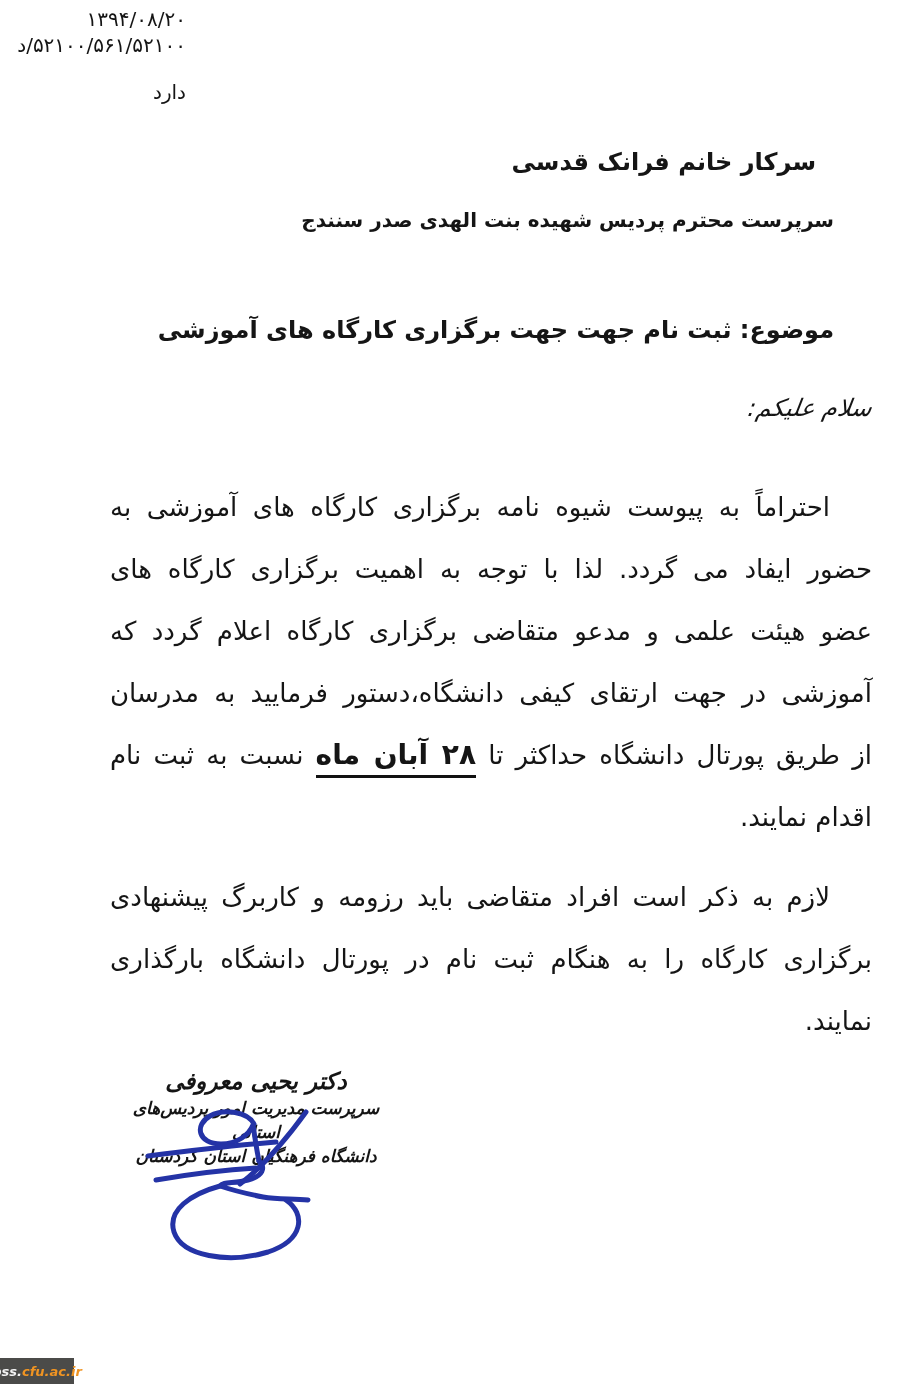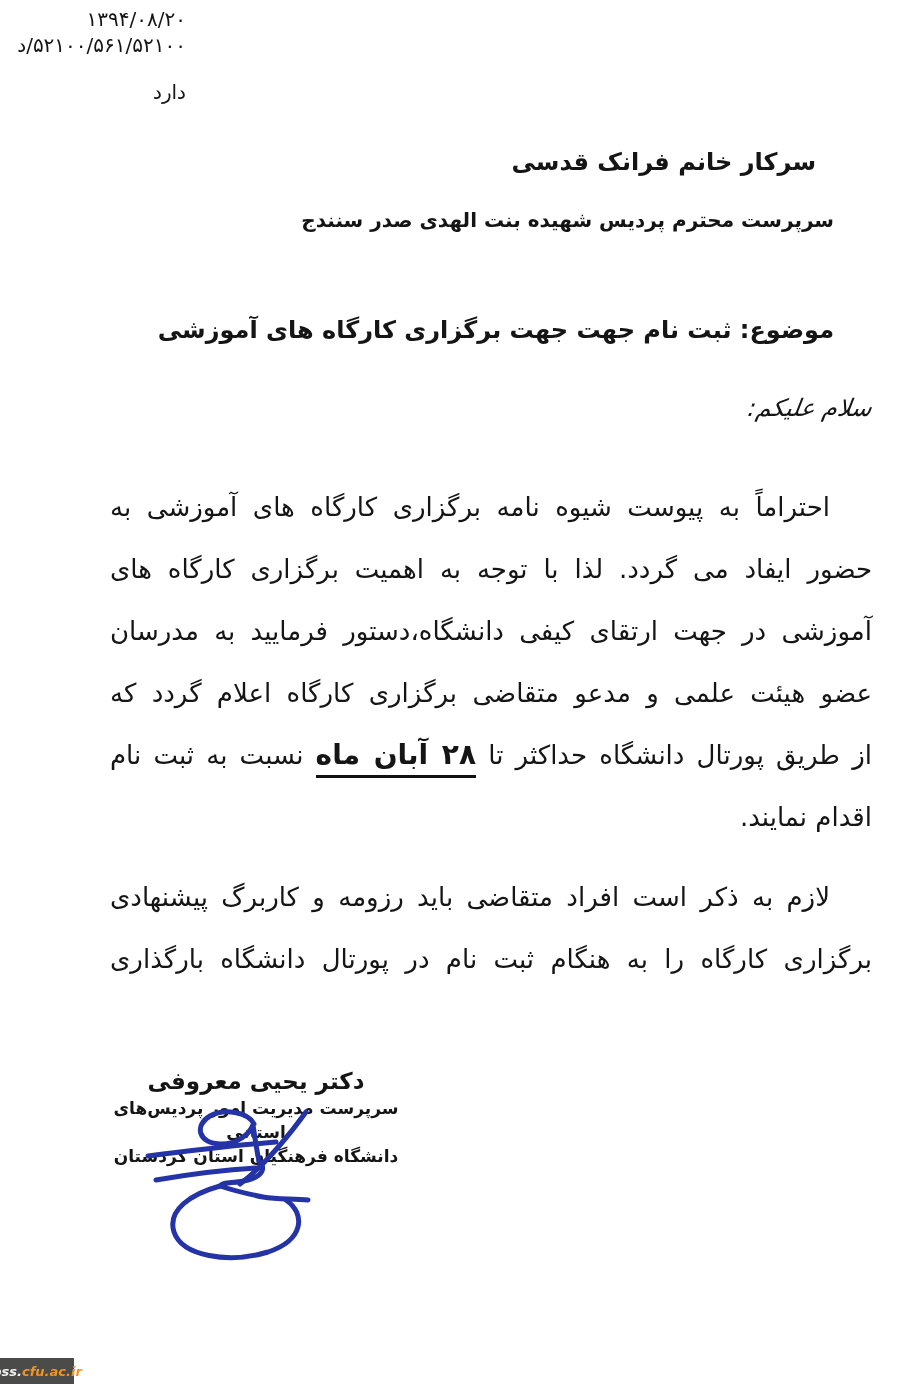--- a/index.html
+++ b/index.html
@@ -42,21 +42,21 @@
   .bline.first { padding-right: 42px; }
   .bline.last  { text-align: left; text-align-last: right; }
   .para2 { margin-top: 18px; }
   .deadline {
     font-weight: bold; font-size: 28px;
     border-bottom: 3px solid #111;
     padding-bottom: 4px;
   }
 
   
-  .sig-block { position: absolute; top: 1066px; left: 110px; width: 292px; text-align: center; }
+  .sig-block { position: absolute; top: 1066px; left: 110px; width: 292px; text-align: center; font-style: italic; }
   .sig-name   { font-size: 23px; font-weight: bold; line-height: 30px; }
   .sig-title1 { font-size: 17px; font-weight: bold; line-height: 24px; }
   .sig-title2 { font-size: 17px; font-weight: bold; line-height: 24px; }
 
   .sig-ink { position: absolute; left: 136px; top: 1106px; width: 192px; height: 162px; }
   .sig-ink path { fill: none; stroke: #2433a6; stroke-width: 5; stroke-linecap: round; stroke-linejoin: round; }
 
   
   .footer-badge {
     position: absolute; left: 0; top: 1358px;
@@ -83,27 +83,28 @@
   <div class="recipient-name">سرکار خانم فرانک قدسی</div>
   <div class="recipient-title">سرپرست محترم پردیس شهیده بنت الهدی صدر سنندج</div>
 
   <div class="subject-line">موضوع: ثبت نام جهت جهت برگزاری کارگاه های آموزشی</div>
 
   <div class="salutation">سلام علیکم:</div>
 
   <div class="letter-body">
     <div class="bline first">احتراماً به پیوست شیوه نامه برگزاری کارگاه های آموزشی به</div>
     <div class="bline">حضور ایفاد می گردد. لذا با توجه به اهمیت برگزاری کارگاه های</div>
+    <div class="bline">عضو هیئت علمی و مدعو متقاضی برگزاری کارگاه اعلام گردد که</div>
     <div class="bline">آموزشی در جهت ارتقای کیفی دانشگاه،دستور فرمایید به مدرسان</div>
-    <div class="bline">عضو هیئت علمی و مدعو متقاضی برگزاری کارگاه اعلام گردد که</div>
     <div class="bline"><span>از طریق پورتال دانشگاه حداکثر تا </span><span class="deadline">۲۸ آبان ماه</span><span> نسبت به ثبت نام</span></div>
     <div class="bline last">اقدام نمایند.</div>
 
     <div class="bline first para2">لازم به ذکر است افراد متقاضی باید رزومه و کاربرگ پیشنهادی</div>
     <div class="bline">برگزاری کارگاه را به هنگام ثبت نام در پورتال دانشگاه بارگذاری</div>
+    <div class="bline last">نمایند.</div>
   </div>
 
   <div class="sig-block">
     <div class="sig-name">دکتر یحیی معروفی</div>
     <div class="sig-title1">سرپرست مدیریت امور پردیس‌های استانی</div>
     <div class="sig-title2">دانشگاه فرهنگیان استان کردستان</div>
   </div>
 
   <svg class="sig-ink" viewBox="0 0 192 162" xmlns="http://www.w3.org/2000/svg">
     <path d="M 118 18 C 112 6, 88 2, 74 10 C 58 19, 62 38, 85 38 C 101 38, 113 29, 117 19 C 119 32, 121 46, 123 55" stroke="#2433a6"></path>

